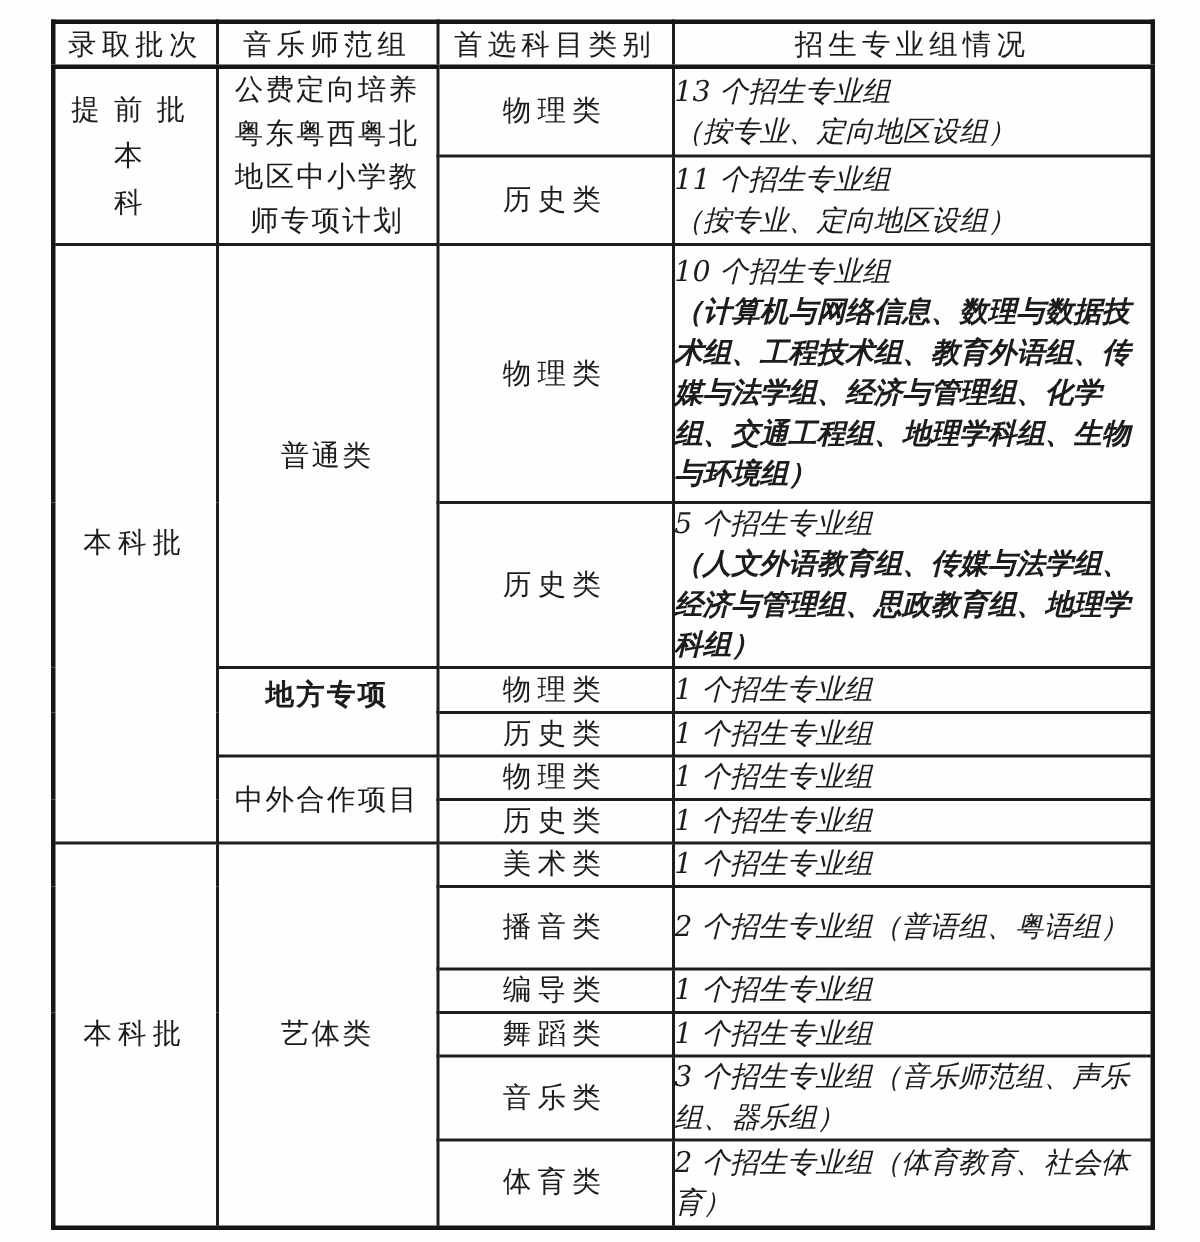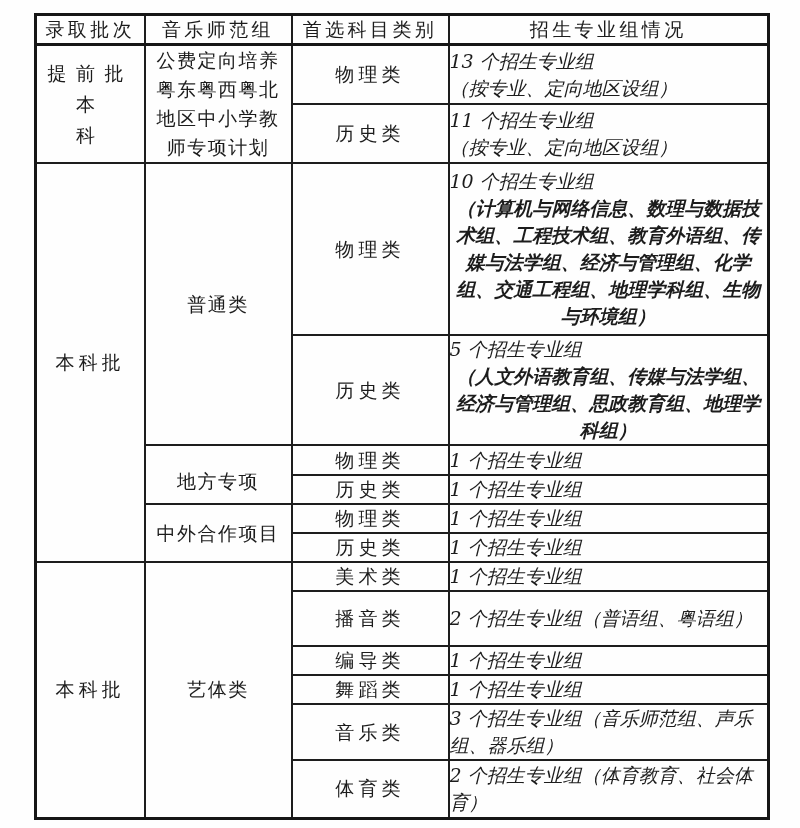--- a/index.html
+++ b/index.html
@@ -48,35 +48,35 @@
   .c-batch, .c-cat, .c-subj {
     text-align: center;
     vertical-align: middle;
     line-height: 27px;
     letter-spacing: 0.22em;
     white-space: pre-line;
   }
   .c-batch { line-height: 29px; }
   .c-batch.spread { letter-spacing: 0.5em; line-height: 31px; }
   .c-cat { letter-spacing: 0.08em; line-height: 29px; }
-  .c-cat.top { vertical-align: top; padding-top: 21px; }
+  .c-cat.top { vertical-align: top; padding-top: 3px; font-weight: bold; }
   
   .c-grp {
     text-align: left;
     vertical-align: middle;
     line-height: 27px;
     padding: 2px 3px 2px 8px;
   }
   .g-main, .g-detail {
     display: block;
     white-space: pre-line;
     font-style: italic;
   }
   .g-main:empty, .g-detail:empty { display: none; }
-  .bold { font-weight: bold; text-align: center; }
+  .bold { font-weight: bold; }
 </style>
 </head>
 <body>
 
 <div class="sheet">
   <table class="adm">
     <colgroup>
       <col style="width:109px">
       <col style="width:147px">
       <col style="width:157px">

